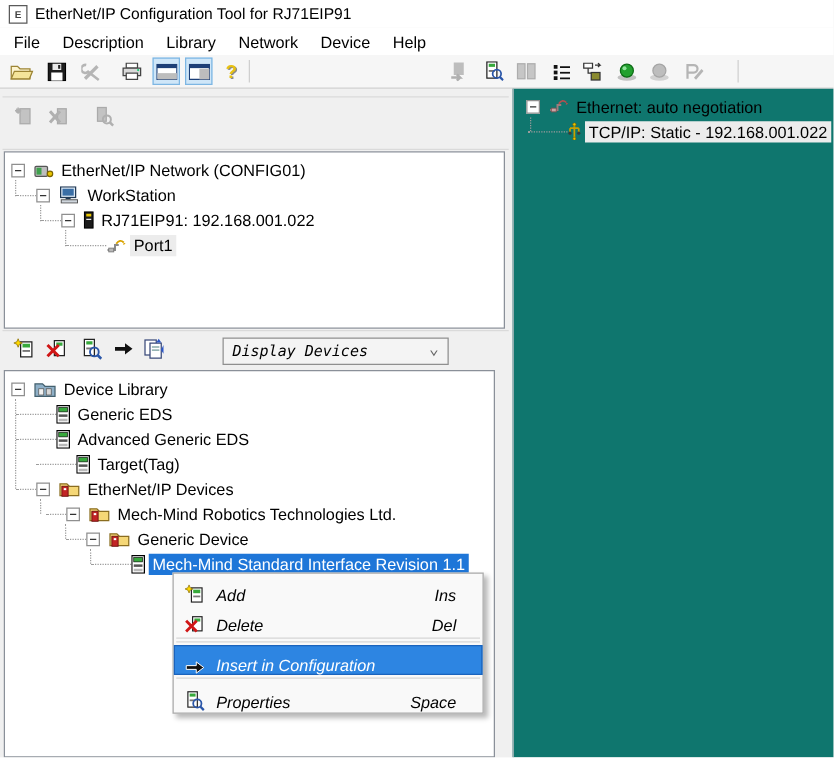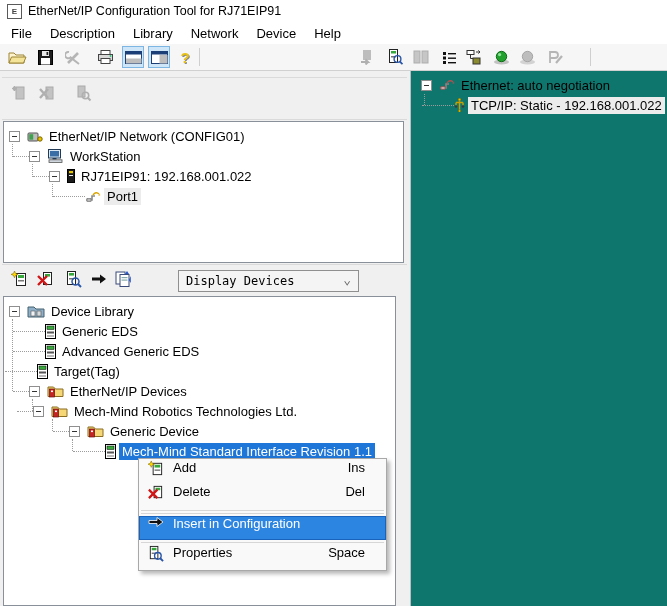--- a/index.html
+++ b/index.html
@@ -38,28 +38,28 @@
   .ticon{flex:none;margin-right:3px;display:flex;align-items:center;}
   .tlabel{padding:1px 3px;}
   .sel-strong{background:#1e76d8;color:#fff;}
   .sel-soft{background:#ececec;}
   .vstem{position:absolute;width:0;border-left:1px dotted #9c9c9c;}
 
   
   .mbtn{position:absolute;top:268px;width:22px;height:22px;display:flex;align-items:center;justify-content:center;}
   .combo{position:absolute;left:178px;top:270px;width:181px;height:22px;border:1px solid #8f8f8f;
          background:#f4f4f4;display:flex;align-items:center;padding:0 7px;box-sizing:border-box;
-         font-family:"DejaVu Sans Mono",monospace;font-size:12px;}
+         font-family:"DejaVu Sans Mono",monospace;font-size:12px;font-style:italic;}
   .combo .chev{position:absolute;right:7px;top:1px;color:#666;font-size:13px;}
 
   
   .cmenu{position:absolute;left:138px;top:458px;width:249px;background:#f9f9f9;
          border:1px solid #a8a8a8;box-shadow:3px 3px 4px rgba(0,0,0,.28);
          padding:1px 0;box-sizing:border-box;z-index:20;font-size:13px;}
-  .citem{height:24px;display:flex;align-items:flex-start;padding:0 7px;position:relative;}
+  .citem{height:24px;display:flex;align-items:flex-end;padding:0 7px;position:relative;font-style:italic;}
   .cicon{width:19px;margin-right:8px;display:flex;justify-content:center;align-items:center;flex:none;}
   .cshortcut{position:absolute;right:21px;}
   .citem.hl{background:#2d85e2;color:#fff;box-shadow:inset 0 0 0 1px #1a63bd;}
   .csep{height:1px;background:#d6d6d6;margin:2px 2px;}
 
   svg{display:block;}
 </style>
 </head>
 <body>
 
@@ -388,21 +388,21 @@
         <svg width="11" height="15" viewBox="0 0 11 15">
             <rect x="0.5" y="0.5" width="10" height="14" fill="#fff" stroke="#000"></rect>
             <rect x="2" y="2" width="7" height="3.5" fill="#37a93c" stroke="#000" stroke-width="0.5"></rect>
             <rect x="2" y="7.5" width="7" height="2" fill="#555"></rect>
             <rect x="2" y="11" width="7" height="2" fill="#b9b9b9"></rect>
           </svg>
       </span>
       <span class="tlabel">Advanced Generic EDS</span>
     </div>
 
-    <div class="trow" style="top:64px;padding-left:0">
+    <div class="trow" style="top:64px;padding-left:24px">
       <span class="stub" style="width:32px"></span>
       <span class="ticon">
         <svg width="11" height="15" viewBox="0 0 11 15">
             <rect x="0.5" y="0.5" width="10" height="14" fill="#fff" stroke="#000"></rect>
             <rect x="2" y="2" width="7" height="3.5" fill="#37a93c" stroke="#000" stroke-width="0.5"></rect>
             <rect x="2" y="7.5" width="7" height="2" fill="#555"></rect>
             <rect x="2" y="11" width="7" height="2" fill="#b9b9b9"></rect>
           </svg>
       </span>
       <span class="tlabel">Target(Tag)</span>
@@ -414,21 +414,21 @@
       <span class="ticon">
         <svg width="17" height="14" viewBox="0 0 17 14">
             <path d="M1 3 h5.5 l2 2 h7.5 v7.5 h-15 z" fill="#f5d776" stroke="#8a6d1f"></path>
             <rect x="2.5" y="5" width="5" height="8" fill="#c22525" stroke="#6b0f0f" stroke-width="0.7"></rect>
             <rect x="4" y="6.5" width="2" height="1.6" fill="#fff"></rect>
           </svg>
       </span>
       <span class="tlabel">EtherNet/IP Devices</span>
     </div>
 
-    <div class="trow" style="top:104px;padding-left:12px">
+    <div class="trow" style="top:104px;padding-left:32px">
       <span class="stub" style="width:16px"></span>
       <span class="expander"></span>
       <span class="ticon">
         <svg width="17" height="14" viewBox="0 0 17 14">
             <path d="M1 3 h5.5 l2 2 h7.5 v7.5 h-15 z" fill="#f5d776" stroke="#8a6d1f"></path>
             <rect x="2.5" y="5" width="5" height="8" fill="#c22525" stroke="#6b0f0f" stroke-width="0.7"></rect>
             <rect x="4" y="6.5" width="2" height="1.6" fill="#fff"></rect>
           </svg>
       </span>
       <span class="tlabel">Mech-Mind Robotics Technologies Ltd.</span>

